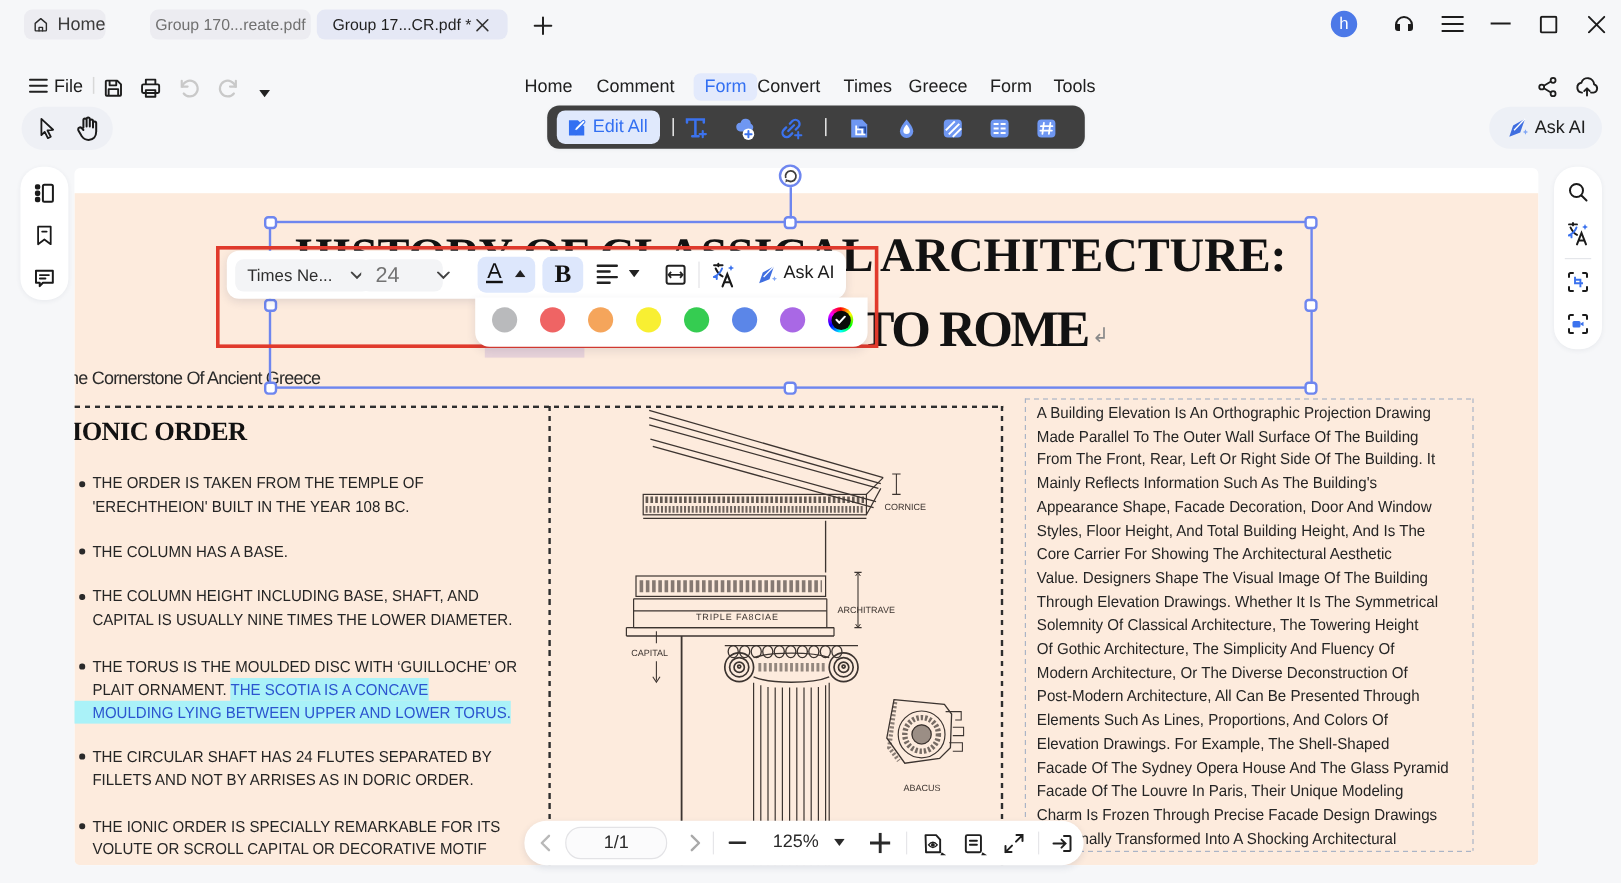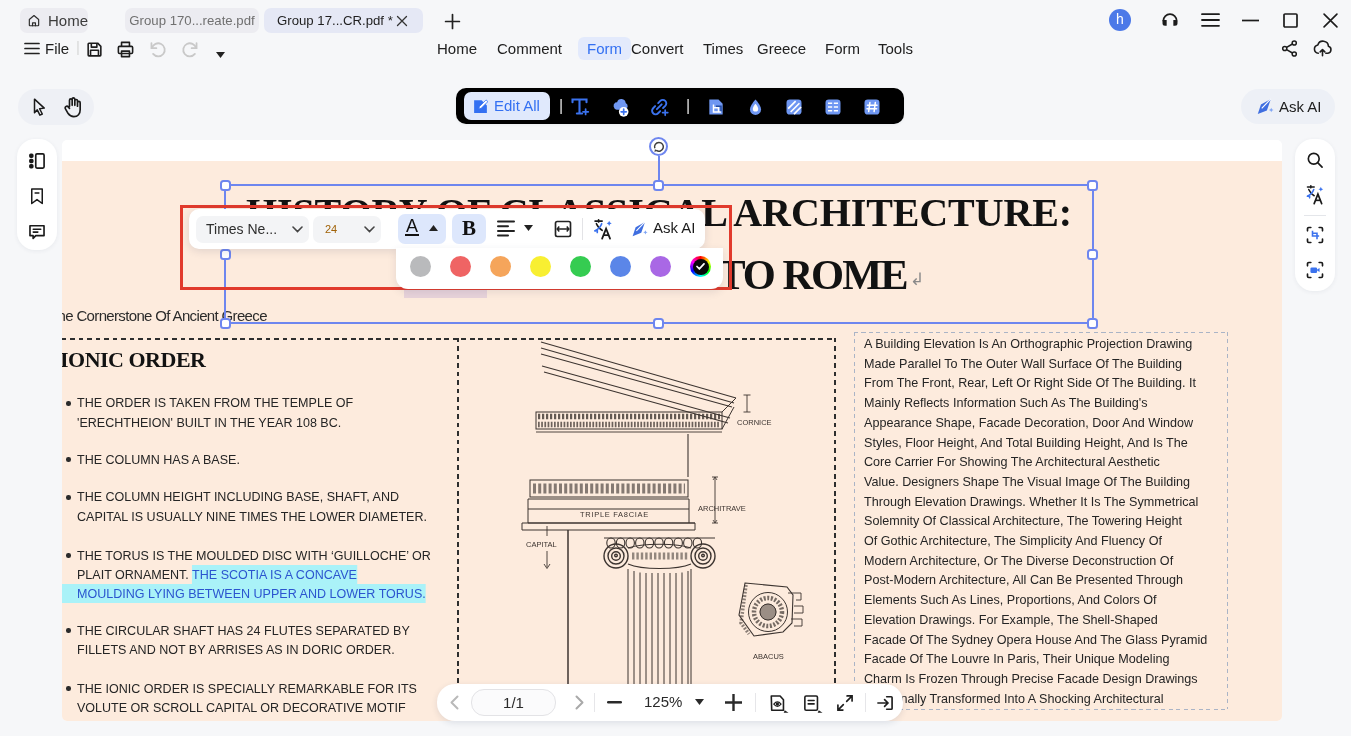--- a/index.html
+++ b/index.html
@@ -11,27 +11,27 @@
 .tabpill { position:absolute; top:8px; height:25px; border-radius:7px; display:flex; align-items:center; font-size:15px; }
 #tab-home { left:20px; width:68px; background:#ececf1; color:#3c3c3c; padding-left:7px; }
 #tab-2 { left:101px; width:134px; background:#ececf1; color:#707070; justify-content:center; font-size:13.2px;margin-left:24px; }
 #tab-3 { left:264px; width:159px; background:#e5e8f5; color:#1f1f1f; font-size:13.2px; padding-left:13px; }
 #tab-plus { position:absolute; left:444px; top:10px; font-size:22px; color:#222; font-weight:400;}
 
 
 .winbtn { position:absolute; top:10px; color:#222; }
 
 
-.menurow { position:absolute; top:36px; left:0; width:1351px; height:30px; }
+.menurow { position:absolute; top:60px; left:0; width:1351px; height:30px; }
 .menu-item { position:absolute; top:4px; font-size:15px; color:#202020; }
 #menu-edit { background:#e3eafc; color:#3370f2; border-radius:6px; padding:3px 9px; top:1px; }
 
 
 #tool-left { position:absolute; left:18px; top:89px; width:76px; height:36px; background:#eef0f5; border-radius:18px; }
-#tool-center { position:absolute; left:456px; top:88px; width:448px; height:36px; background:#000000; border-radius:10px; box-shadow:0 1px 3px rgba(40,60,90,.06); }
+#tool-center { position:absolute; left:456px; top:88px; width:448px; height:36px; background:#404040; border-radius:10px; box-shadow:0 1px 3px rgba(40,60,90,.06); }
 #editall { position:absolute; left:8px; top:4px; width:86px; height:28px; background:#e0e9fc; border-radius:7px; color:#3370f2; font-size:15px; line-height:28px; padding-left:30px; }
 #askai-top { position:absolute; left:1241px; top:89px; width:94px; height:35px; background:#edf0f6; border-radius:18px; font-size:15px; color:#202020; line-height:35px; padding-left:38px; }
 
 
 #page { position:absolute; left:62px; top:140px; width:1220px; height:581px; background:#ffffff; border-radius:5px; overflow:hidden; }
 #peach { position:absolute; left:0; top:21px; width:1220px; height:560px; background:#fdebdd; }
 
 
 .doctitle { position:absolute; width:1220px; text-align:center; font-family:"Liberation Serif", serif; font-weight:bold; color:#121212; }
 #subtitle { position:absolute; top:167px; left:-13px; width:1220px; font-size:15px; letter-spacing:-0.65px; color:#2b2b2b; }
@@ -378,21 +378,21 @@
       <path d="M1.8 7.3a4.4 4.4 0 1 1 1.6 2.1"></path>
       <path d="M1.5 11l.4-2.8 2.7 1.2z" fill="#3f3f3f" stroke="none"></path>
     </svg>
 
   <div id="redrect"></div>
   <div id="fmtbar">
     <div class="abs" style="left:7px;top:7px;width:113px;height:27px;background:#f3f4f6;border-radius:7px;font-size:14px;color:#2e2e2e;line-height:27px;padding-left:10px;">Times Ne...</div>
     <svg class="abs" style="left:103px;top:17px" width="11" height="7" viewBox="0 0 11 7" fill="none" stroke="#444" stroke-width="1.6" stroke-linecap="round">
         <path d="M1 1l4.5 4.5L10 1"></path>
       </svg>
-    <div class="abs" style="left:124px;top:7px;width:68px;height:27px;background:#f3f4f6;border-radius:7px;font-size:11px;color:#a16207;line-height:27px;padding-left:12px;">24</div>
+    <div class="abs" style="left:112px;top:7px;width:68px;height:27px;background:#f3f4f6;border-radius:7px;font-size:18px;color:#737373;line-height:27px;padding-left:12px;">24</div>
     <svg class="abs" style="left:175px;top:17px" width="11" height="7" viewBox="0 0 11 7" fill="none" stroke="#444" stroke-width="1.6" stroke-linecap="round">
         <path d="M1 1l4.5 4.5L10 1"></path>
       </svg>
     <div class="abs" style="left:209px;top:5px;width:48px;height:30px;background:#dde7fc;border-radius:7px;"></div>
     <div class="abs" style="left:216px;top:7px;font-size:18px;color:#111;border-bottom:2px solid #111;width:14px;text-align:center;height:20px;">A</div>
     <svg class="abs" style="left:240px;top:16px" width="9" height="6" viewBox="0 0 9 6">
         <path d="M0 6h9L4.5 0z" fill="#222"></path>
       </svg>
     <div class="abs" style="left:263px;top:5px;width:34px;height:30px;background:#dde7fc;border-radius:7px;font-family:'Liberation Serif',serif;font-weight:bold;font-size:21px;color:#111;text-align:center;line-height:29px;">B</div>
     <svg class="abs" style="left:308px;top:11px" width="18" height="17" viewBox="0 0 18 17" stroke="#222" stroke-width="2" stroke-linecap="round">

